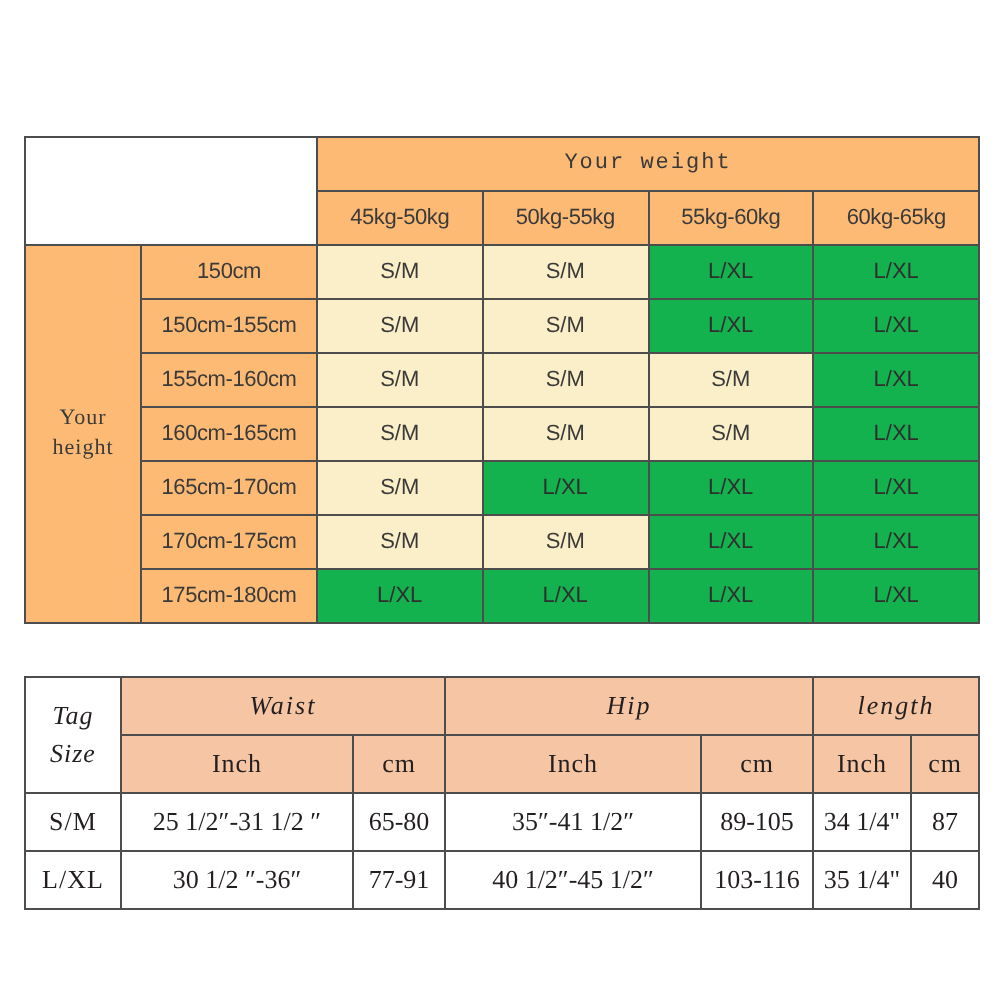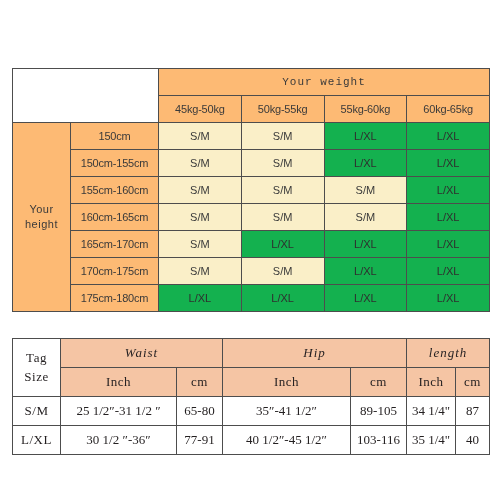--- a/index.html
+++ b/index.html
@@ -41,21 +41,21 @@
   .col-hdr-b { width: 88px; }
   .col-w     { width: 82.75px; }
 
   .cell-weight-title {
     font-family: "Liberation Mono", monospace;
     font-size: 13px;
     letter-spacing: 1px;
     color: #2b2b2b;
   }
   .cell-height-title {
-    font-family: Liberation Sans, sans-serif;
+    font-family: Liberation Serif, serif;
     font-size: 13px;
     line-height: 1.35;
     letter-spacing: 0.5px;
     color: #2b2b2b;
   }
   .cell-weight-range {
     font-size: 10.5px;
     letter-spacing: -0.2px;
     margin-top: 37px;
   }
@@ -87,20 +87,21 @@
     font-size: 13px;
     color: #231f20;
     background: #ffffff;
   }
   .m-hdr { background: #f5c5a4 !important; }
   .m-tag {
     font-family: "Liberation Mono", monospace;
     font-size: 12px;
     line-height: 1.4;
     letter-spacing: 0.5px;
+    font-style: italic;
   }
   .m-grouphdr {
     font-family: "Liberation Sans", sans-serif;
     font-size: 14px;
     letter-spacing: 1px;
     font-style: italic;
   }
   .m-subhdr {
     font-family: "Liberation Serif", serif;
     font-size: 14px;

